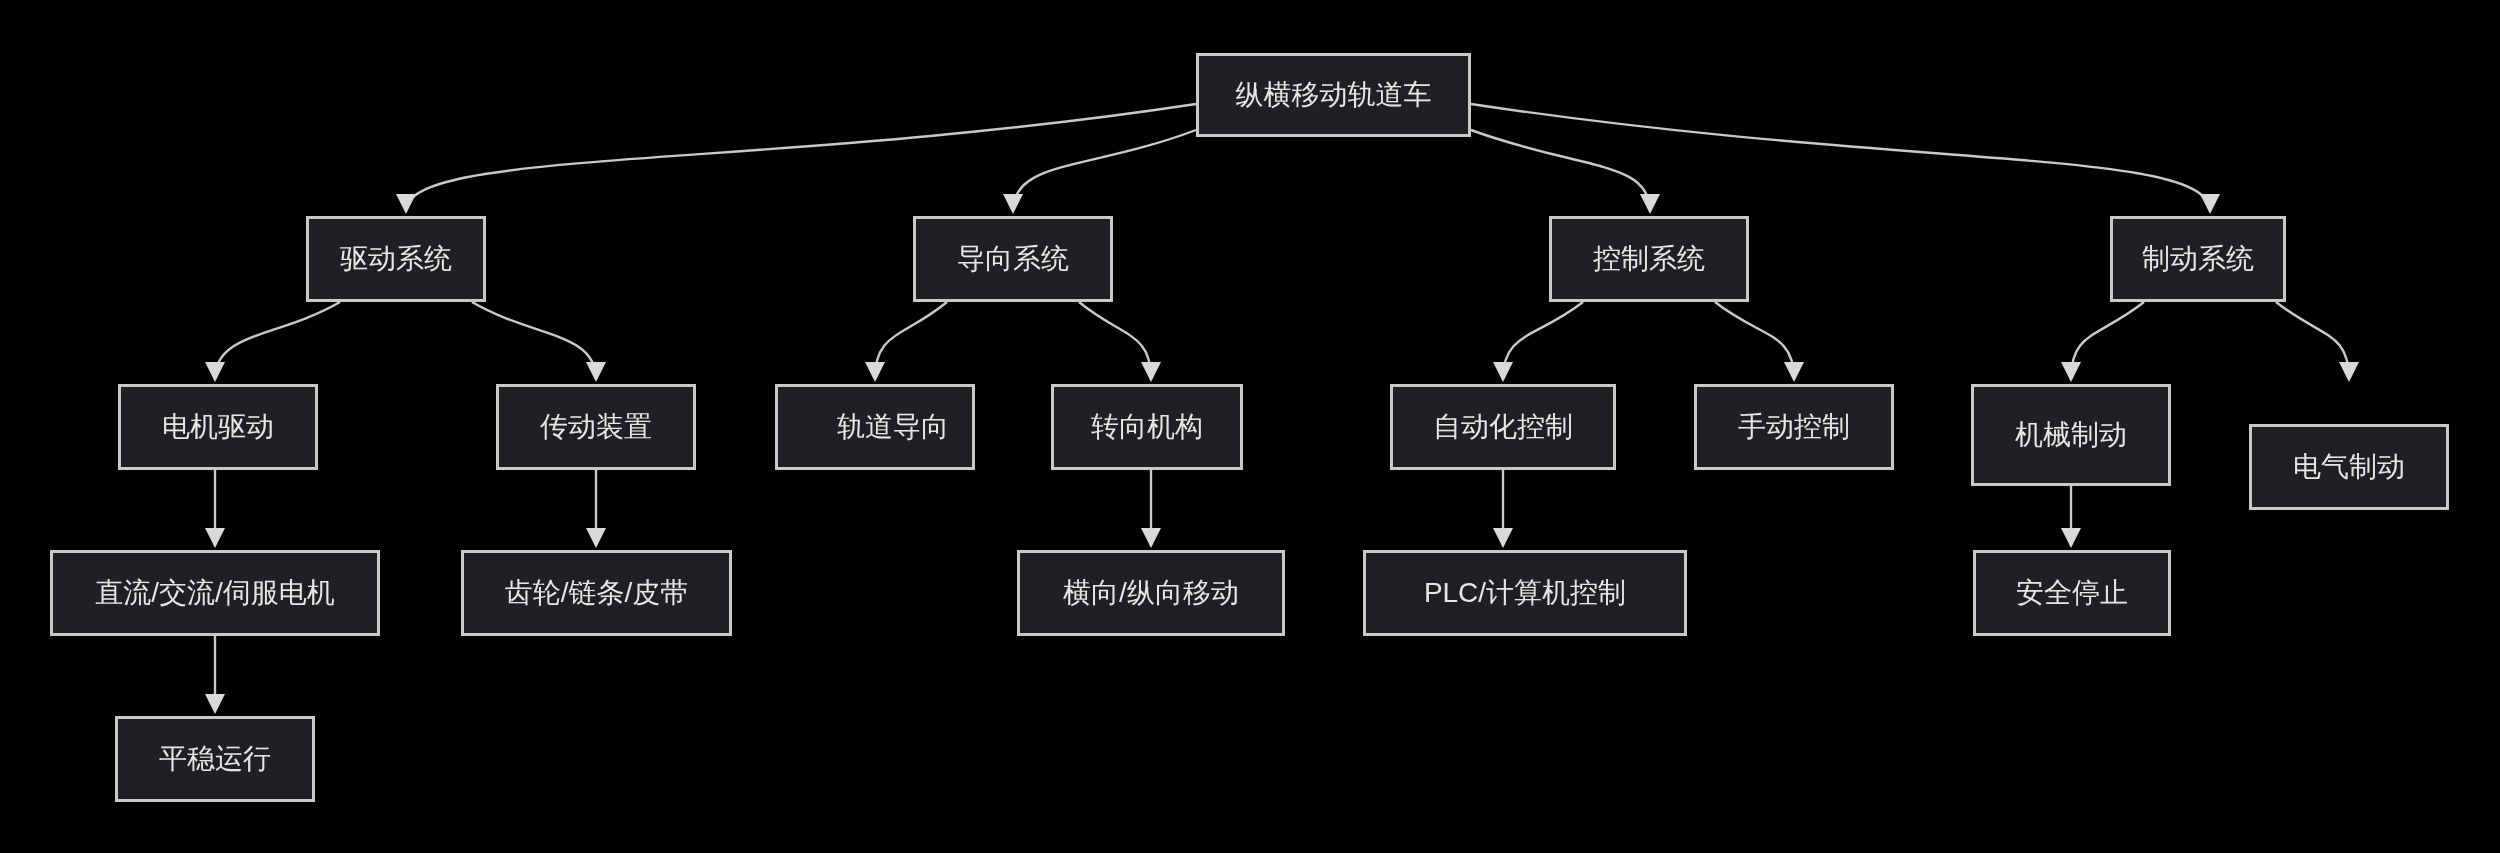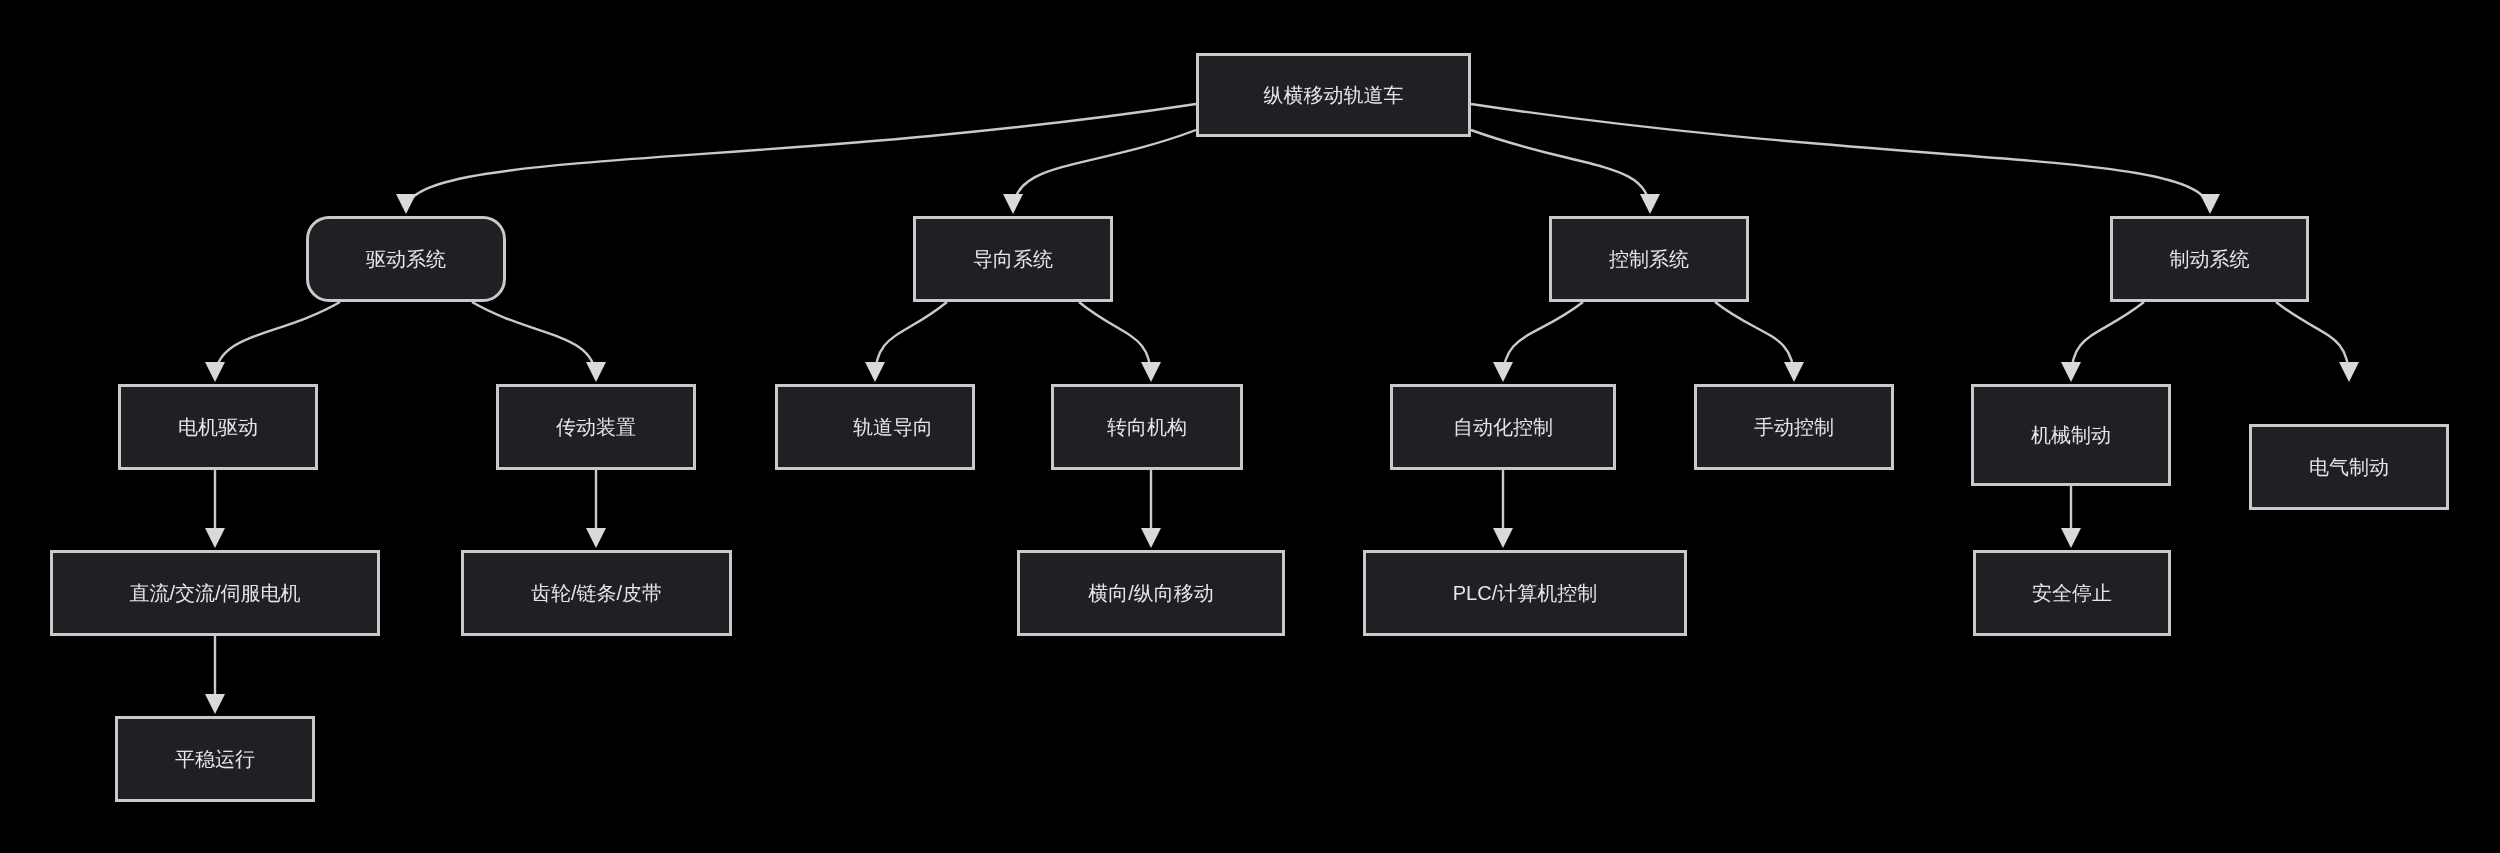--- a/index.html
+++ b/index.html
@@ -30,21 +30,21 @@
     position: absolute;
     box-sizing: border-box;
     background: var(--node-fill, #1e2023);
     border: 3px solid var(--node-border, #c9c9c9);
     display: flex;
     align-items: center;
     justify-content: center;
   }
   .node-label {
     color: var(--node-text, #e6e6e6);
-    font-size: 20px;
+    font-size: 28px;
     line-height: 1.3;
     white-space: nowrap;
     text-align: left;
   }
 </style>
 </head>
 <body>
 
 <div class="canvas">
   <svg id="edges-layer" viewBox="0 0 2500 853" width="2500" height="853" xmlns="http://www.w3.org/2000/svg">
@@ -69,30 +69,30 @@
       <path d="M596,470 L596,545" class="edge" marker-end="url(#arrowhead)"></path>
       <path d="M1151,470 L1151,545" class="edge" marker-end="url(#arrowhead)"></path>
       <path d="M1503,470 L1503,545" class="edge" marker-end="url(#arrowhead)"></path>
       <path d="M2071,470 L2071,545" class="edge" marker-end="url(#arrowhead)"></path>
       <path d="M215,636 L215,711" class="edge" marker-end="url(#arrowhead)"></path>
     </svg>
   <div id="nodes">
       <div class="node" style="left: 1196px; top: 53px; width: 275px; height: 84px;">
         <span class="node-label">纵横移动轨道车</span>
       </div>
-      <div class="node" style="left: 306px; top: 216px; width: 200px; height: 86px; border-radius: 23px;">
+      <div class="node" style="left: 306px; top: 216px; width: 180px; height: 86px;">
         <span class="node-label">驱动系统</span>
       </div>
       <div class="node" style="left: 913px; top: 216px; width: 200px; height: 86px;">
         <span class="node-label">导向系统</span>
       </div>
       <div class="node" style="left: 1549px; top: 216px; width: 200px; height: 86px;">
         <span class="node-label">控制系统</span>
       </div>
-      <div class="node" style="left: 2110px; top: 216px; width: 199px; height: 86px;">
+      <div class="node" style="left: 2110px; top: 216px; width: 176px; height: 86px;">
         <span class="node-label">制动系统</span>
       </div>
       <div class="node" style="left: 118px; top: 384px; width: 200px; height: 86px;">
         <span class="node-label">电机驱动</span>
       </div>
       <div class="node" style="left: 496px; top: 384px; width: 200px; height: 86px;">
         <span class="node-label">传动装置</span>
       </div>
       <div class="node" style="left: 775px; top: 384px; width: 200px; height: 86px; padding-left: 36px;">
         <span class="node-label">轨道导向</span>

